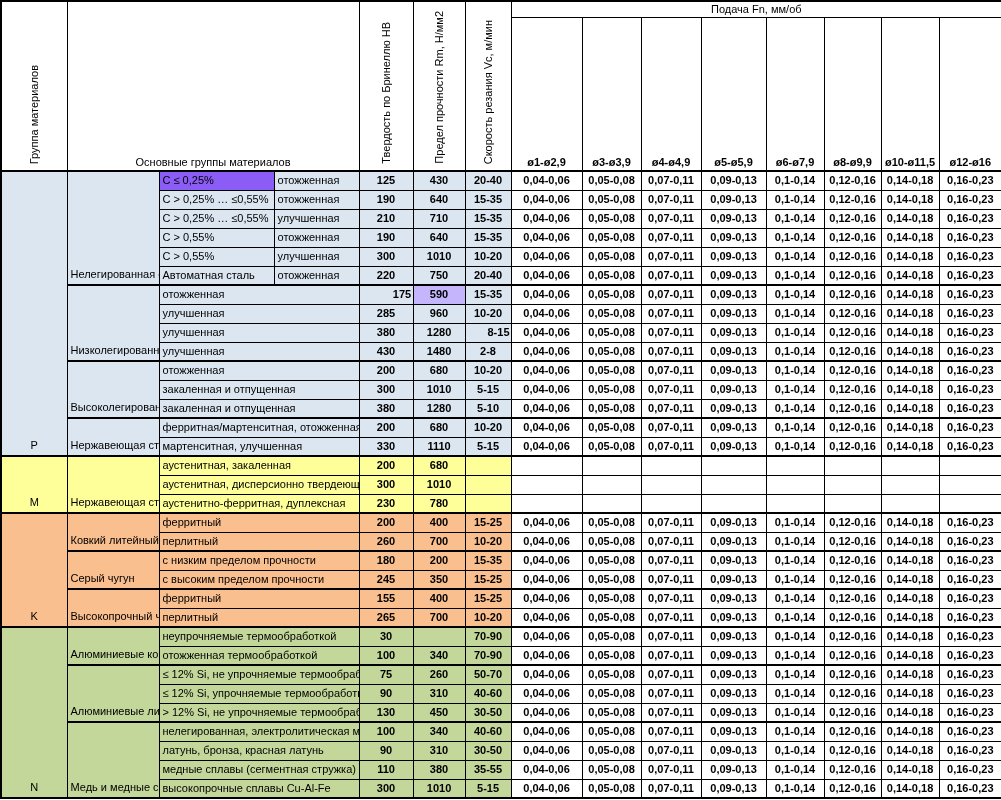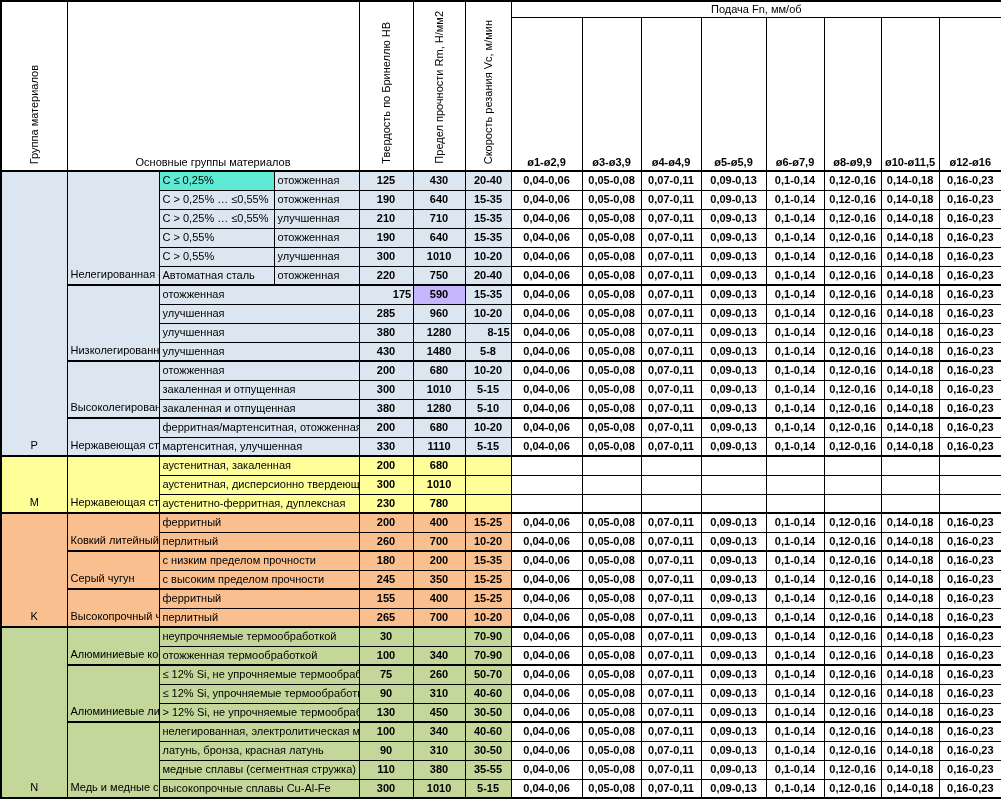--- a/index.html
+++ b/index.html
@@ -79,21 +79,21 @@
         <th class="dia">ø6-ø7,9</th>
         <th class="dia">ø8-ø9,9</th>
         <th class="dia">ø10-ø11,5</th>
         <th class="dia">ø12-ø16</th>
       </tr>
   </thead>
   <tbody id="table-body">
       <tr class="sub-start">
         <td class="gcode" rowspan="15" style="background: rgb(220, 230, 241);">P</td>
         <td class="sglabel" rowspan="6" style="background: rgb(220, 230, 241);">Нелегированная сталь</td>
-        <td class="mat" style="background: #5eead4;">C ≤ 0,25%</td>
+        <td class="mat" style="background: #8b5cf6;">C ≤ 0,25%</td>
         <td class="mat" style="background: rgb(220, 230, 241);">отожженная</td>
         <td class="num" style="background: rgb(220, 230, 241);">125</td>
         <td class="num" style="background: rgb(220, 230, 241);">430</td>
         <td class="num" style="background: rgb(220, 230, 241);">20-40</td>
         <td class="feed">0,04-0,06</td>
         <td class="feed">0,05-0,08</td>
         <td class="feed">0,07-0,11</td>
         <td class="feed">0,09-0,13</td>
         <td class="feed">0,1-0,14</td>
         <td class="feed">0,12-0,16</td>
@@ -215,21 +215,21 @@
         <td class="feed">0,09-0,13</td>
         <td class="feed">0,1-0,14</td>
         <td class="feed">0,12-0,16</td>
         <td class="feed">0,14-0,18</td>
         <td class="feed">0,16-0,23</td>
       </tr>
       <tr>
         <td class="mat" colspan="2" style="background: rgb(220, 230, 241);">улучшенная</td>
         <td class="num" style="background: rgb(220, 230, 241);">430</td>
         <td class="num" style="background: rgb(220, 230, 241);">1480</td>
-        <td class="num" style="background: rgb(220, 230, 241);">5-8</td>
+        <td class="num" style="background: rgb(220, 230, 241);">2-8</td>
         <td class="feed">0,04-0,06</td>
         <td class="feed">0,05-0,08</td>
         <td class="feed">0,07-0,11</td>
         <td class="feed">0,09-0,13</td>
         <td class="feed">0,1-0,14</td>
         <td class="feed">0,12-0,16</td>
         <td class="feed">0,14-0,18</td>
         <td class="feed">0,16-0,23</td>
       </tr>
       <tr class="sub-start">

